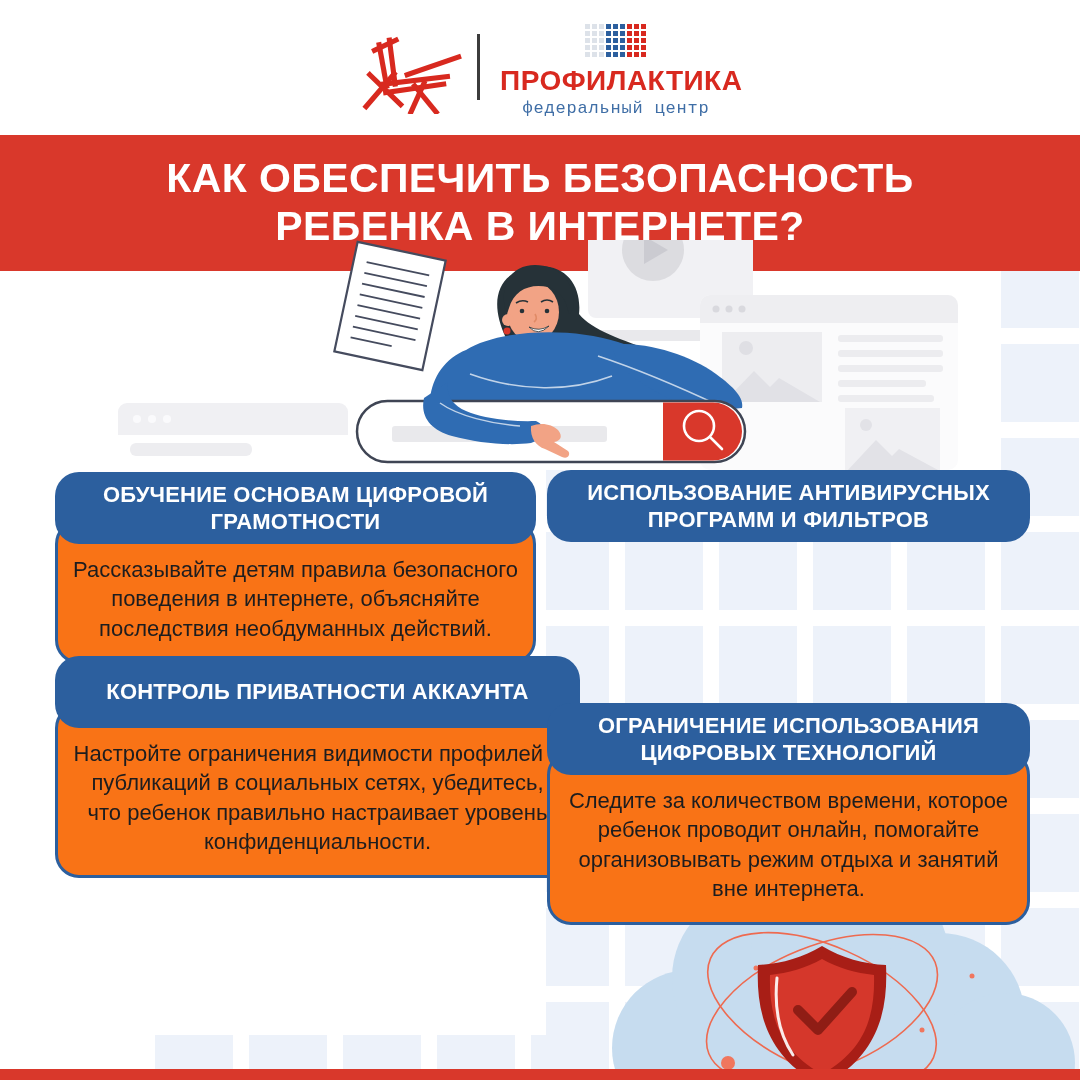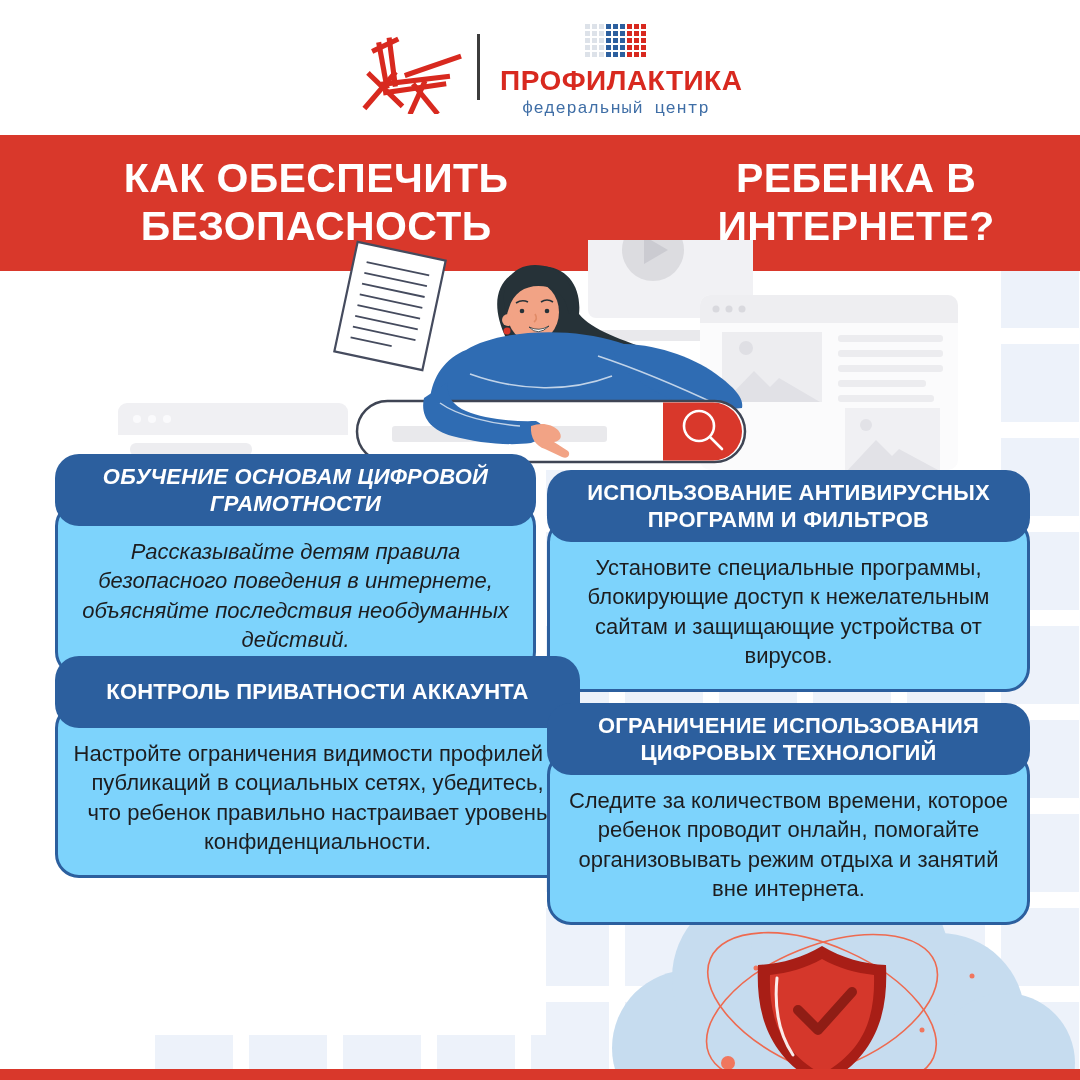--- a/index.html
+++ b/index.html
@@ -28,47 +28,47 @@
       repeating-linear-gradient(90deg, transparent 0 5px, #fff 5px 7px),
       repeating-linear-gradient(0deg, transparent 0 5px, #fff 5px 7px),
       linear-gradient(90deg, #dde2e9 0 21px, var(--primary-blue,#2C5F9E) 21px 42px, var(--logo-red,#D8291F) 42px 63px);
   }
   .org-name { font-size:28px; font-weight:bold; color:var(--logo-red,#D8291F); letter-spacing:.5px; }
   .org-subtitle { font-size:17px; color:var(--logo-blue,#3F6EA6); letter-spacing:.8px; margin-top:2px;font-family:Liberation Mono, monospace; }
   
   .title-banner {
     position:absolute; left:0; top:135px; width:1080px; height:136px;
     background:var(--accent-red,#D9382B);
-    display:flex; flex-direction:row; align-items:center; justify-content:center;
+    display:flex; flex-direction:column; align-items:center; justify-content:center;
     color:#fff; font-weight:bold; font-size:41px; line-height:1.17; letter-spacing:.4px;
     text-align:center;
   }
   
   .hero { position:absolute; left:0; top:240px; width:1080px; height:230px; }
   .hero svg { display:block; }
   
   .card { position:absolute; }
   .card-header {
     position:relative; z-index:2;
     background:var(--primary-blue,#2C5F9E);
     border-radius:24px; min-height:72px;
     display:flex; align-items:center; justify-content:center;
     text-align:center; color:#fff; font-weight:bold;
     font-size:22px; line-height:1.25; letter-spacing:.2px;
     padding:8px 26px;
   }
   .card-body {
     position:relative; z-index:1;
-    background:#7dd3fc; border:3px solid var(--primary-blue,#2C5F9E);
+    background:#f97316; border:3px solid var(--primary-blue,#2C5F9E);
     border-radius:24px; margin-top:-24px;
     padding:32px 14px 18px 14px;
     text-align:center; color:var(--text-dark,#1D1D1F);
     font-size:22px; line-height:1.34;
   }
-  .card1 { left:55px;  top:454px; width:481px;font-style:italic; }
+  .card1 { left:55px;  top:472px; width:481px; }
   .card2 { left:547px; top:470px; width:483px; }
   .card3 { left:55px;  top:656px; width:525px; }
   .card4 { left:547px; top:703px; width:483px; }
   .card5 { left:55px;  top:852px; width:481px; }
   
   .cloud-illustration { position:absolute; left:600px; top:858px; width:480px; height:222px; }
   
   .footer-bar {
     position:absolute; left:0; bottom:0; width:1080px; height:11px;
     background:var(--accent-red,#D9382B); z-index:6;
@@ -197,21 +197,20 @@
     </g>
   </svg>
   </div>
 
   <div class="card card1">
     <div class="card-header">ОБУЧЕНИЕ ОСНОВАМ ЦИФРОВОЙ ГРАМОТНОСТИ</div>
     <div class="card-body">Рассказывайте детям правила безопасного поведения в интернете, объясняйте последствия необдуманных действий.</div>
   </div>
   <div class="card card2">
     <div class="card-header">ИСПОЛЬЗОВАНИЕ АНТИВИРУСНЫХ ПРОГРАММ И ФИЛЬТРОВ</div>
-    <div class="card-body">Установите специальные программы, блокирующие доступ к нежелательным сайтам и защищающие устройства от вирусов.</div>
   </div>
   <div class="card card3">
     <div class="card-header">КОНТРОЛЬ ПРИВАТНОСТИ АККАУНТА</div>
     <div class="card-body">Настройте ограничения видимости профилей и публикаций в социальных сетях, убедитесь, что ребенок правильно настраивает уровень конфиденциальности.</div>
   </div>
   <div class="card card4">
     <div class="card-header">ОГРАНИЧЕНИЕ ИСПОЛЬЗОВАНИЯ ЦИФРОВЫХ ТЕХНОЛОГИЙ</div>
     <div class="card-body">Следите за количеством времени, которое ребенок проводит онлайн, помогайте организовывать режим отдыха и занятий вне интернета.</div>
   </div>
 

